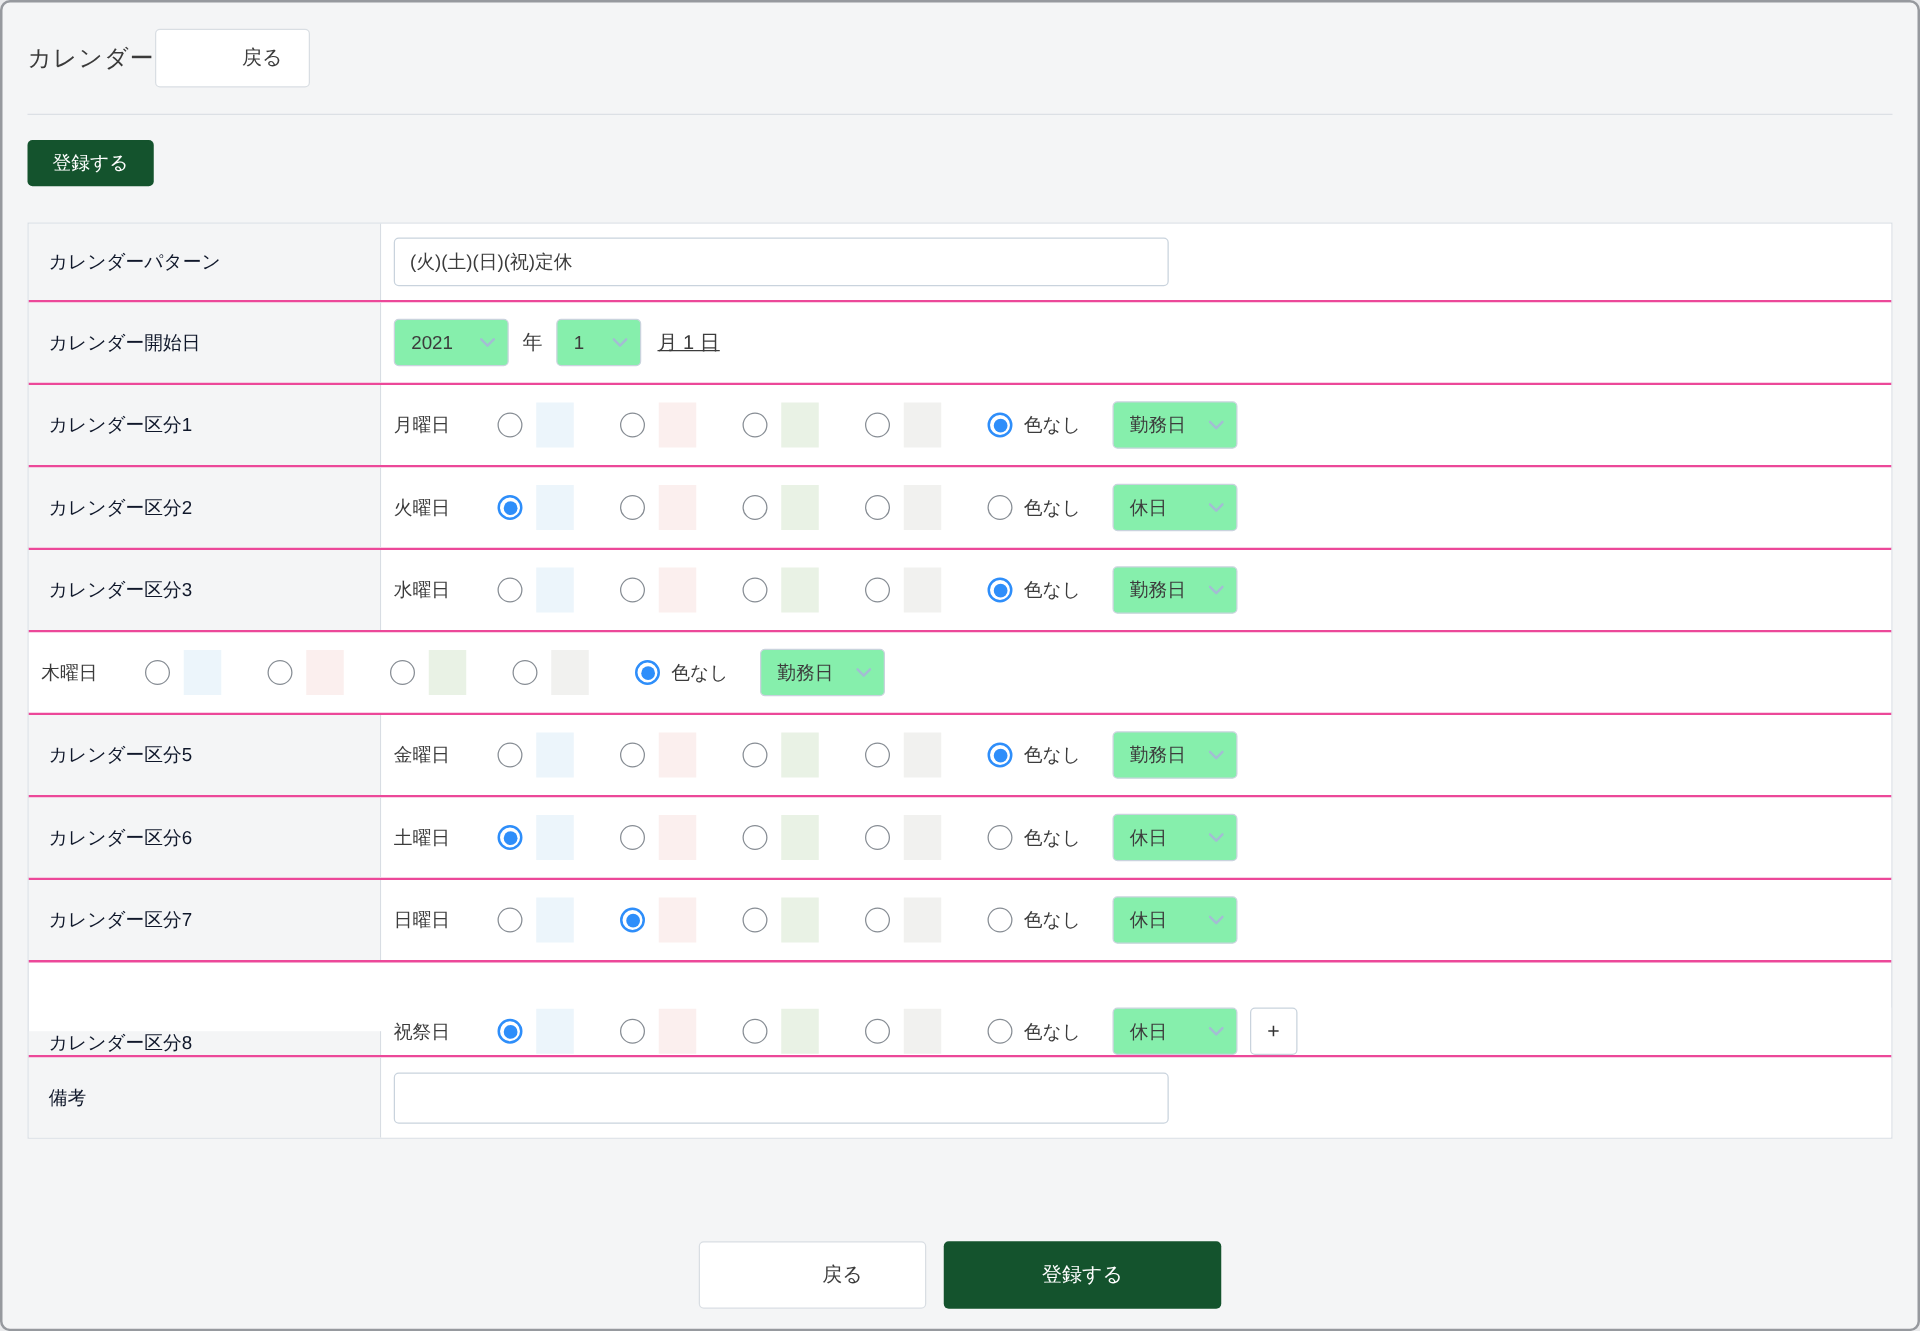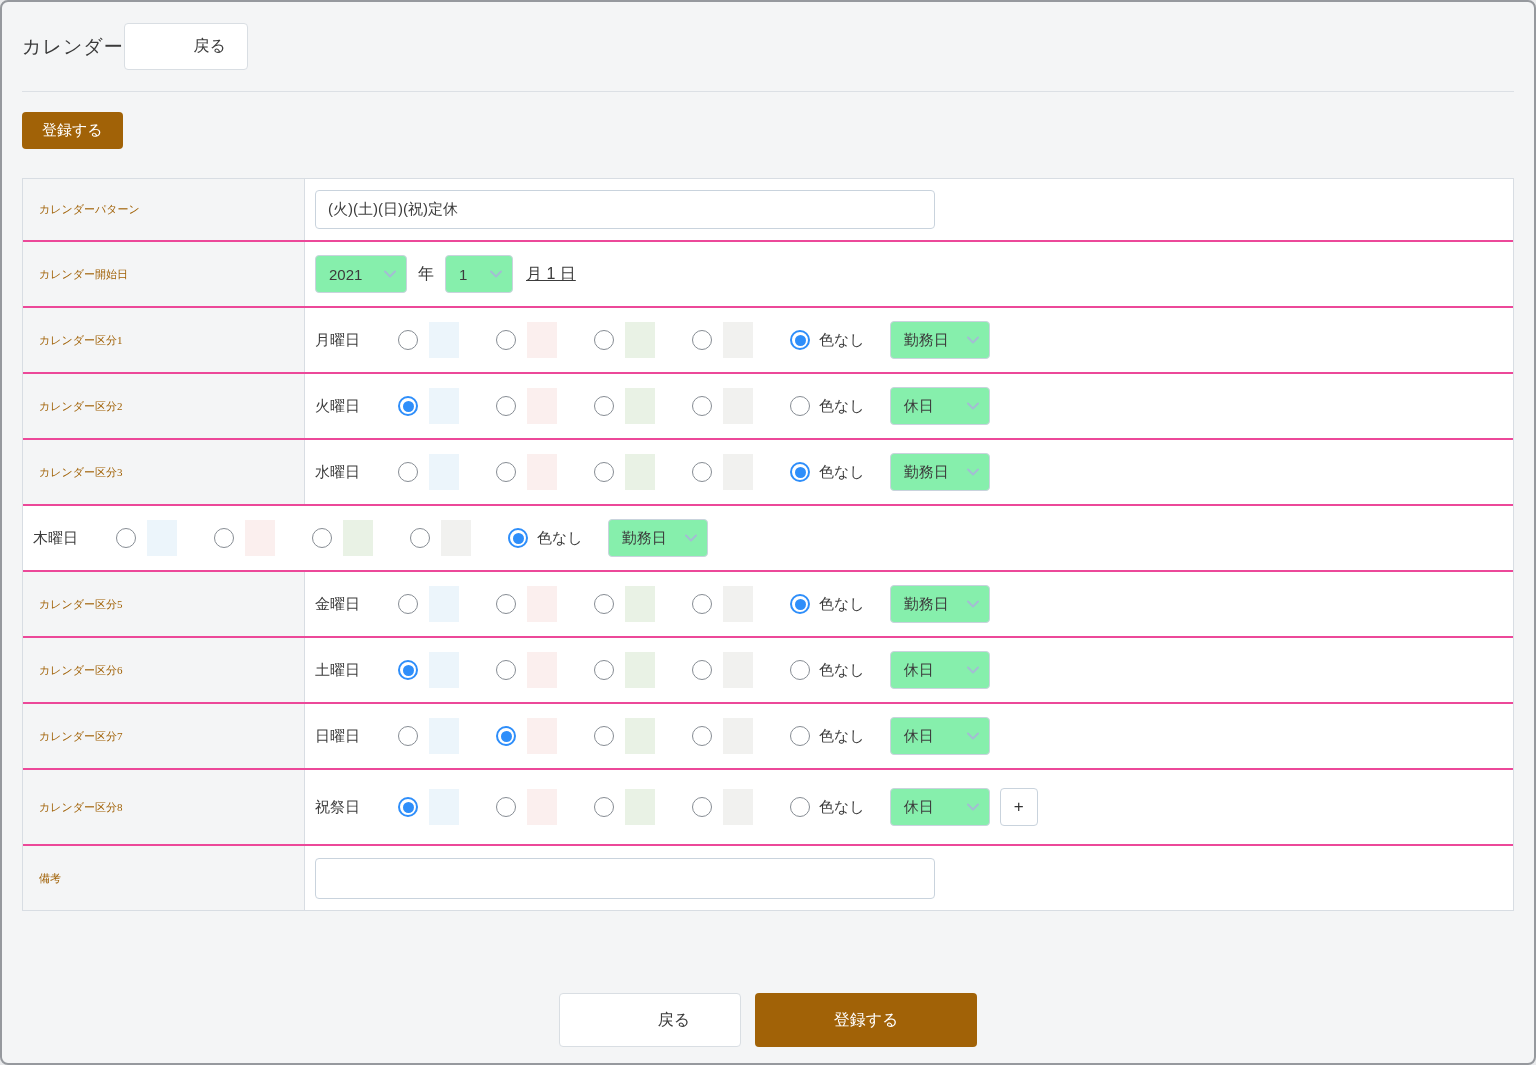--- a/index.html
+++ b/index.html
@@ -30,47 +30,46 @@
     display: inline-flex;
     align-items: center;
     justify-content: center;
     border-radius: 4px;
     font-family: inherit;
     font-size: 15px;
     cursor: pointer;
     color: #3c3c3c;
   }
   .btn-outline { background: #fff; border: 1px solid #d9dee3; padding-left: 48px; }
-  .btn-primary { background: #a16207; border: none; color: #fff; }
+  .btn-primary { background: #14532d; border: none; color: #fff; }
   .header-back { width: 124px; height: 47px; font-size: 16px; }
   
   .toolbar { margin: 20px 20px 0; }
   .toolbar-register { height: 37px; padding: 0 20px; font-size: 15px; }
   
   .form-table {
     margin: 29px 20px 0;
     background: #fff;
     border: 1px solid #d8dde3;
   }
   .form-row { display: flex; min-height: 66px; border-top: 2px solid #ec4899; }
   .form-table > .form-row:first-child { border-top: none; }
   .row-pattern { min-height: 61px; }
   #division-rows { display: contents; }
-  .form-row.row-tall { min-height: 76px; }
+  .form-row.row-tall { min-height: 76px; align-items: flex-end; }
   .cell-label {
     width: 282px;
     flex: none;
     background: #f4f5f6;
     border-right: 1px solid #d8dde3;
     display: flex;
     align-items: center;
     padding: 0 16px;
-    font-size: 11px;
-    color: #a16207;
-    font-family: Liberation Serif, serif;
+    font-size: 15px;
+    color: #0f172a;
   }
   .cell-content {
     flex: 1;
     display: flex;
     align-items: center;
     padding: 0 10px;
     background: #fff;
   }
   .text-input {
     width: 620px;

